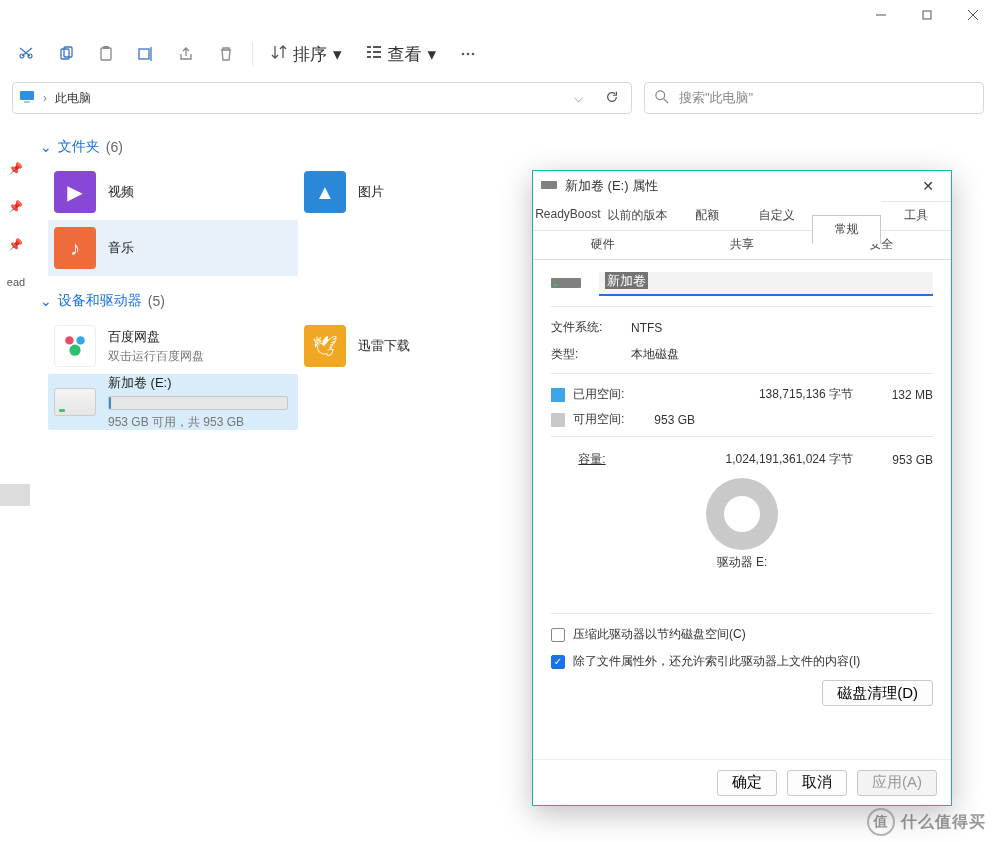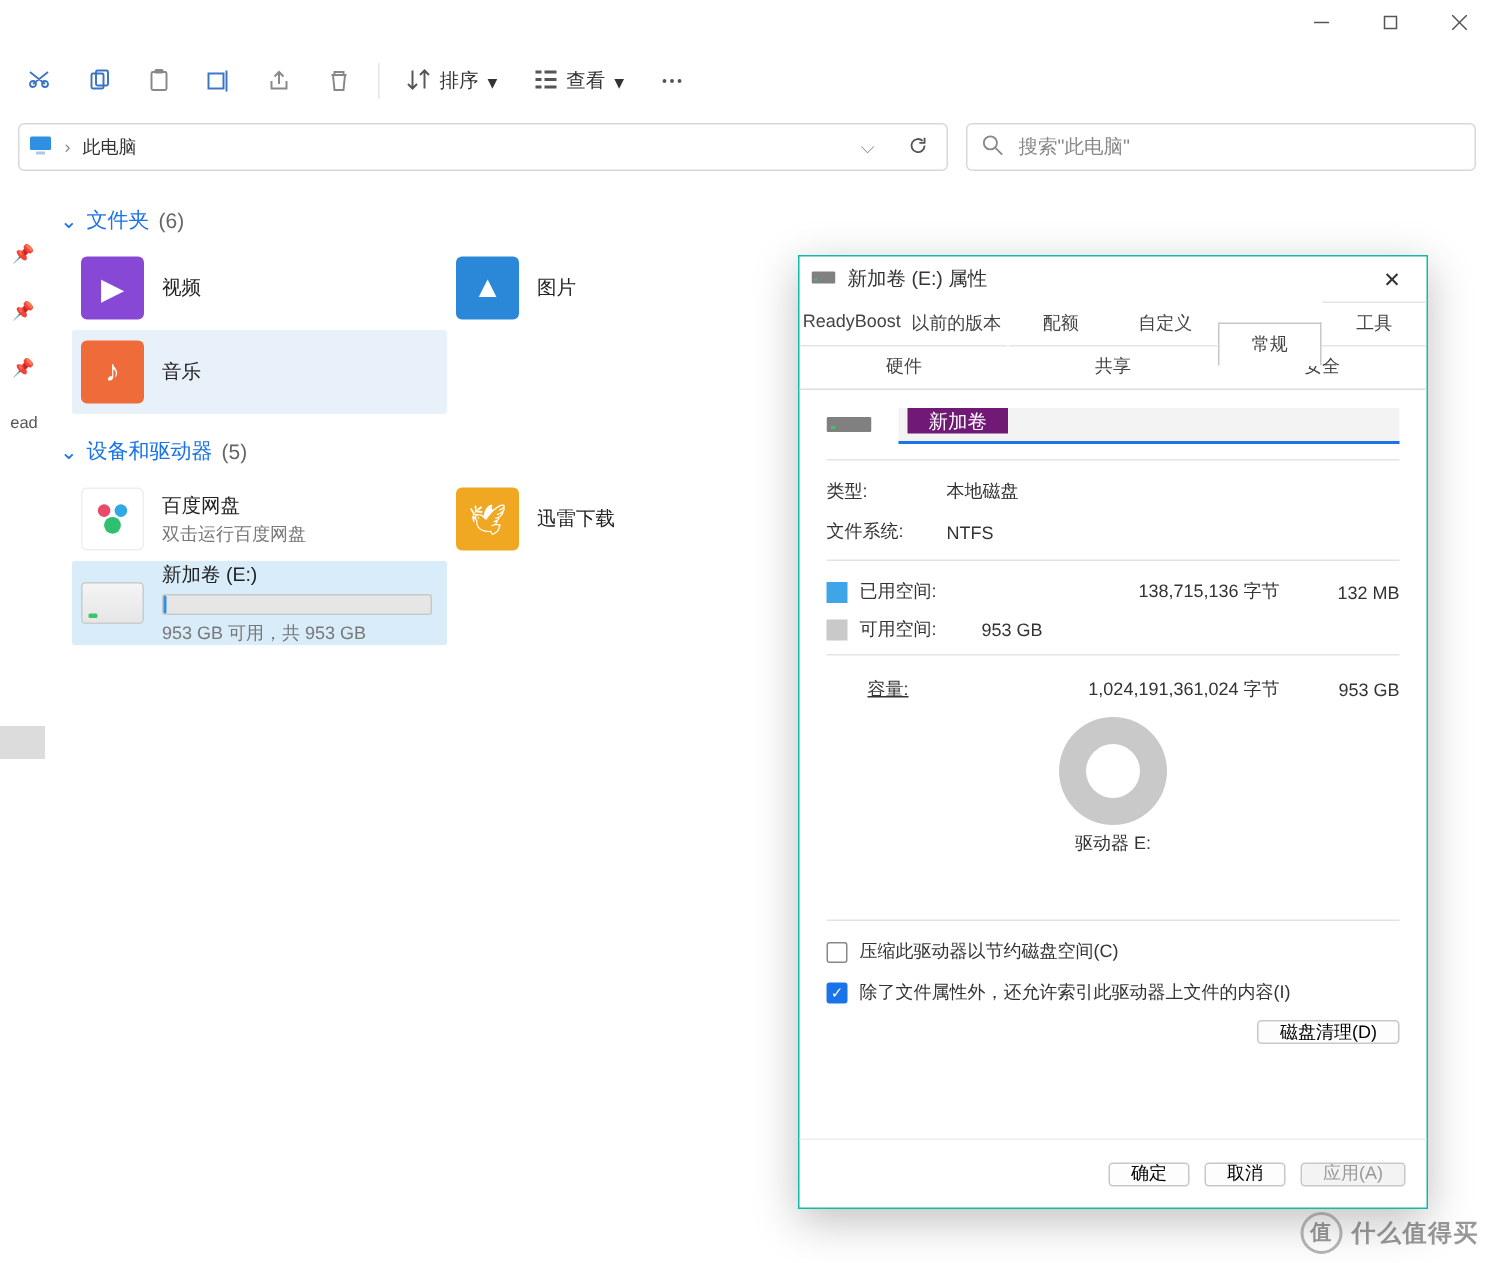--- a/index.html
+++ b/index.html
@@ -6,21 +6,21 @@
 body { width: 996px; height: 842px; background: #fff; overflow: hidden; position: relative; font-size: 12px; color: #333; }
 
 
 .titlebar { height: 30px; display: flex; justify-content: flex-end; align-items: center; }
 .titlebar .btn { width: 46px; height: 30px; display: flex; align-items: center; justify-content: center; color: #555; }
 .titlebar .btn svg { width: 10px; height: 10px; }
 
 
 .toolbar { height: 48px; display: flex; align-items: center; padding: 0 8px; gap: 4px; }
 .tool { width: 36px; height: 36px; display: flex; align-items: center; justify-content: center; border-radius: 4px; }
-.tool.wide { width: auto; padding: 0 10px; gap: 6px; font-size: 13px; }
+.tool.wide { width: auto; padding: 0 10px; gap: 6px; font-size: 17px; }
 .sep { width: 1px; height: 24px; background: #e5e5e5; margin: 0 4px; }
 .tool svg { width: 16px; height: 16px; }
 
 
 .addr-row { display: flex; padding: 4px 12px 12px 12px; gap: 12px; }
 .addr { flex: 1; height: 32px; border: 1px solid #d8d8d8; border-radius: 4px; display: flex; align-items: center; padding: 0 6px; gap: 8px; }
 .addr .crumb { font-size: 12px; }
 .addr .spacer { flex: 1; }
 .search { width: 340px; height: 32px; border: 1px solid #d8d8d8; border-radius: 4px; display: flex; align-items: center; padding: 0 10px; gap: 10px; color: #888; font-size: 13px; }
 
@@ -59,38 +59,38 @@
 .dlg-title { height: 30px; display: flex; align-items: center; padding: 0 8px; gap: 8px; font-size: 13px; }
 .dlg-title .x { margin-left: auto; width: 30px; text-align: center; font-size: 14px; }
 .tabs { display: flex; flex-wrap: wrap; border-bottom: 1px solid #ddd; }
 .tabs .tab { flex: 1 0 16.6%; text-align: center; padding: 5px 0; font-size: 12px; color: #444; border: 1px solid transparent; }
 .tabs .tab.row2 { border-top: 1px solid #e4e4e4; }
 .tabs .tab.active { background: #fff; border: 1px solid #c8c8c8; border-bottom-color: #fff; position: relative; top: 14px; }
 .dlg-body { flex: 1; padding: 12px 18px; font-size: 12px; color: #333; }
 .fld-row { display: flex; align-items: center; gap: 18px; margin-bottom: 10px; }
 .fld-row .lab { width: 62px; color: #333; }
 .name-input { flex: 1; height: 24px; border: none; border-bottom: 2px solid #1a73e8; background: #f3f3f3; padding: 0 6px; font-size: 13px; }
-.name-input .seltext { background: #701a75; color: #fff; padding: 1px 14px; }
+.name-input .seltext { background: #737373; color: #fff; padding: 1px 2px; }
 .hr { height: 1px; background: #e4e4e4; margin: 8px 0 12px 0; }
 .space-row { display: flex; align-items: center; margin-bottom: 8px; }
 .space-row .sw { width: 14px; height: 14px; margin-right: 8px; }
 .sw.used { background: #3da5e8; }
 .sw.free { background: #c9c9c9; }
 .space-row .lab { width: 60px; }
 .space-row .bytes { flex: 1; text-align: right; padding-right: 18px; }
 .space-row .human { width: 62px; text-align: right; }
 .cap-row { display: flex; align-items: center; margin: 14px 0 6px 0; }
 .cap-row .lab { width: 82px; text-align: center; text-decoration: underline; }
 .cap-row .bytes { flex: 1; text-align: right; padding-right: 18px; }
 .cap-row .human { width: 62px; text-align: right; }
 .donut { width: 72px; height: 72px; border-radius: 50%; background: #c9c9c9; margin: 10px auto 4px auto; position: relative; }
 .donut::after { content:""; position:absolute; left:18px; top:18px; width:36px; height:36px; background:#fff; border-radius:50%; }
 .drive-lbl { text-align: center; font-size: 12px; margin-top: 4px; }
 .cleanup { position: absolute; right: 18px; top: 420px; }
-.btn-std { height: 16px; padding: 0 14px; background: #fdfdfd; border: 1px solid #c8c8c8; border-radius: 3px; font-size: 12px; display: inline-flex; align-items: center; }
+.btn-std { height: 26px; padding: 0 14px; background: #fdfdfd; border: 1px solid #c8c8c8; border-radius: 3px; font-size: 15px; display: inline-flex; align-items: center; }
 .btn-std.dis { color: #999; background: #f3f3f3; }
 .chk-row { display: flex; align-items: center; gap: 8px; margin-top: 10px; font-size: 12px; }
 .chk { width: 14px; height: 14px; border: 1px solid #888; border-radius: 2px; display: inline-flex; align-items: center; justify-content: center; font-size: 10px; color: #fff; }
 .chk.on { background: #1a73e8; border-color: #1a73e8; }
 .dlg-foot { height: 46px; display: flex; align-items: center; justify-content: flex-end; gap: 10px; padding: 0 14px; border-top: 1px solid #eee; }
 
 .watermark { position: absolute; right: 10px; bottom: 6px; font-size: 16px; font-weight: bold; color: #444; opacity: .55; letter-spacing: 1px; display:flex; align-items:center; gap:6px; }
 .watermark .circ { width:28px; height:28px; border:2px solid #777; border-radius:50%; display:flex; align-items:center; justify-content:center; font-size:14px; }
 
 .left-edge-sel { position:absolute; left:0; top:484px; width:30px; height:22px; background:#dcdcdc; }
@@ -322,26 +322,26 @@
   <div class="dlg-body" style="position:relative">
     <div class="fld-row">
       <span><svg width="30" height="16" viewBox="0 0 30 16">
             <rect x="0" y="3" width="30" height="10" rx="1" fill="#808080"></rect>
             <rect x="3" y="9" width="3" height="2" fill="#3cc46e"></rect>
           </svg></span>
       <div class="name-input"><span class="seltext">新加卷</span></div>
     </div>
     <div class="hr"></div>
     <div class="fld-row">
+      <span class="lab">文件系统:</span>
+      <span>NTFS</span>
+    </div>
+    <div class="fld-row">
       <span class="lab">类型:</span>
       <span>本地磁盘</span>
-    </div>
-    <div class="fld-row">
-      <span class="lab">文件系统:</span>
-      <span>NTFS</span>
     </div>
     <div class="hr"></div>
 
     <div class="space-row">
       <span class="sw used"></span>
       <span class="lab">已用空间:</span>
       <span class="bytes">138,715,136 字节</span>
       <span class="human">132 MB</span>
     </div>
     <div class="space-row">

